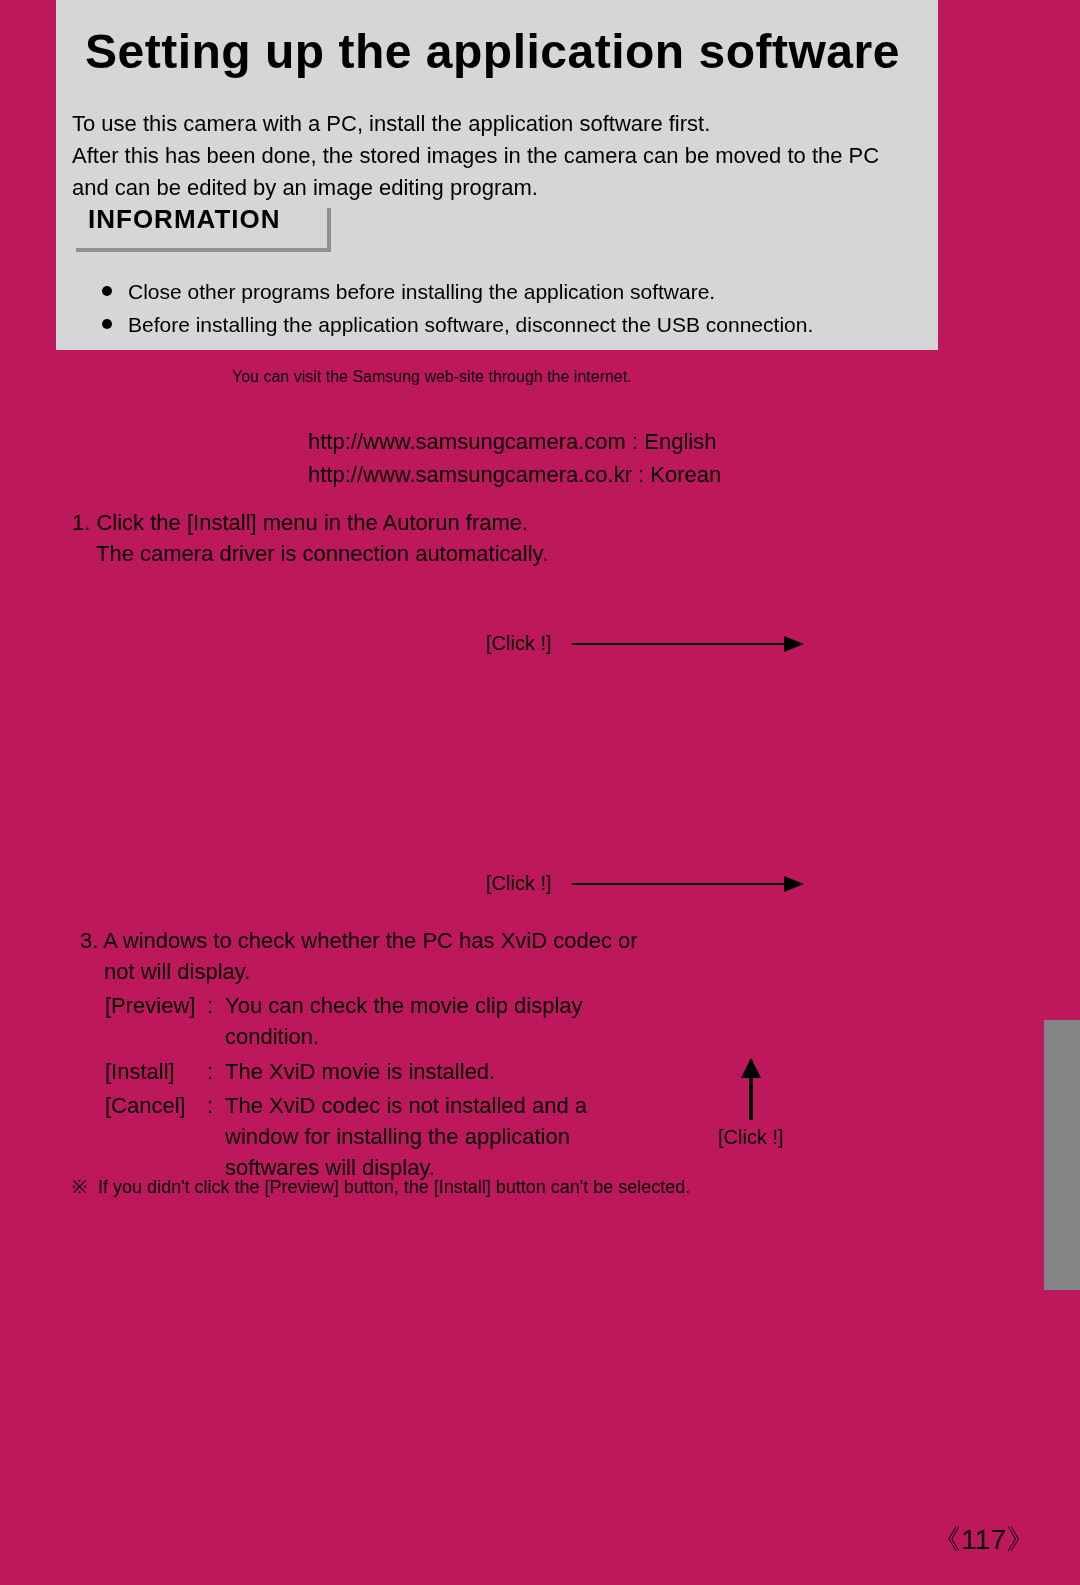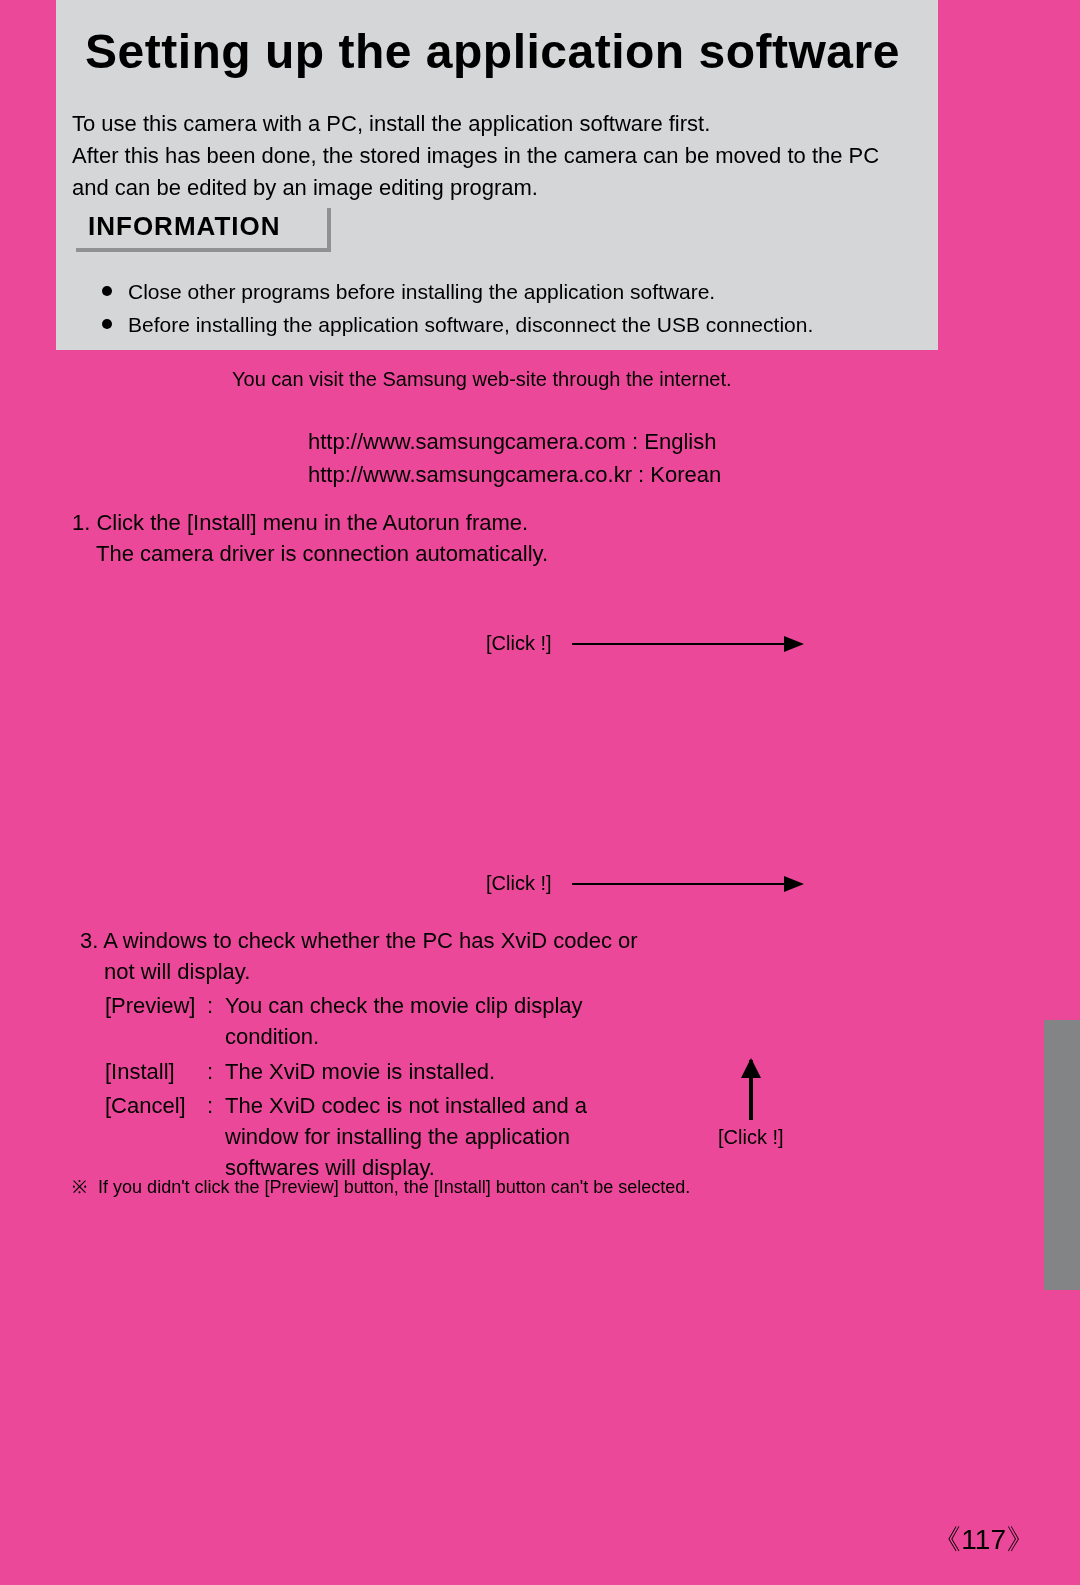--- a/index.html
+++ b/index.html
@@ -1,28 +1,28 @@
 <!DOCTYPE html>
 <html><head>
 <meta charset="utf-8">
 <style>
 html,body{margin:0;padding:0;background:#fff}
 body{font-family:Arial,Helvetica,sans-serif;color:#000;width:1080px}
-.page{position:relative;width:1080px;height:1585px;background:#ec4899}
+.page{position:relative;width:1080px;height:1585px;background:#be185d}
 .gray-band{position:absolute;left:56px;top:0;width:882px;height:350px;background:#d5d6d7}
 .title{position:absolute;left:85px;top:24px;font-size:48px;font-weight:bold;letter-spacing:.5px}
 .intro{position:absolute;left:72px;top:108px;width:840px;font-size:22px;line-height:1.45}
 .info-title-wrap{position:absolute;left:72px;top:204px}
 .info-title-shadow{position:absolute;left:4px;top:4px;width:255px;height:44px;background:#8f9193}
-.info-title{position:relative;width:255px;height:44px;background:#d5d6d7;display:flex;align-items:center}
+.info-title{position:relative;width:255px;height:44px;background:#d5d6d7;display:flex;}
 .info-title span{font-size:26px;font-weight:bold;letter-spacing:1px;margin-left:16px}
 .info-list{position:absolute;left:94px;top:268px;font-size:21px;line-height:1.55;list-style:none;margin:8px;padding:0}
 .info-list li{position:relative;padding-left:26px}
 .info-list li::before{content:"";position:absolute;left:0;top:10px;width:10px;height:10px;background:#000;border-radius:50%}
-.visit{position:absolute;left:232px;top:368px;font-size:20px}
+.visit{position:absolute;left:232px;top:368px;font-size:16px}
 .urls{position:absolute;left:308px;top:425px;font-size:22px;line-height:1.5}
 .step1{position:absolute;left:72px;top:508px;font-size:22px;line-height:1.4}
 .step1 .l2{padding-left:24px}
 .click1{position:absolute;left:486px;top:632px;display:flex;align-items:center}
 .click1 .lbl,.click2 .lbl{font-size:20px;margin-right:20px}
 .arrow-right{width:230px;height:2px;background:#000;position:relative}
 .arrow-right::after{content:"";position:absolute;right:-2px;top:-7px;border-left:20px solid #000;border-top:8px solid transparent;border-bottom:8px solid transparent}
 .step2{position:absolute;left:72px;top:716px;font-size:22px;line-height:1.4}
 .step2 .l2{padding-left:24px}
 .click2{position:absolute;left:486px;top:872px;display:flex;align-items:center}

